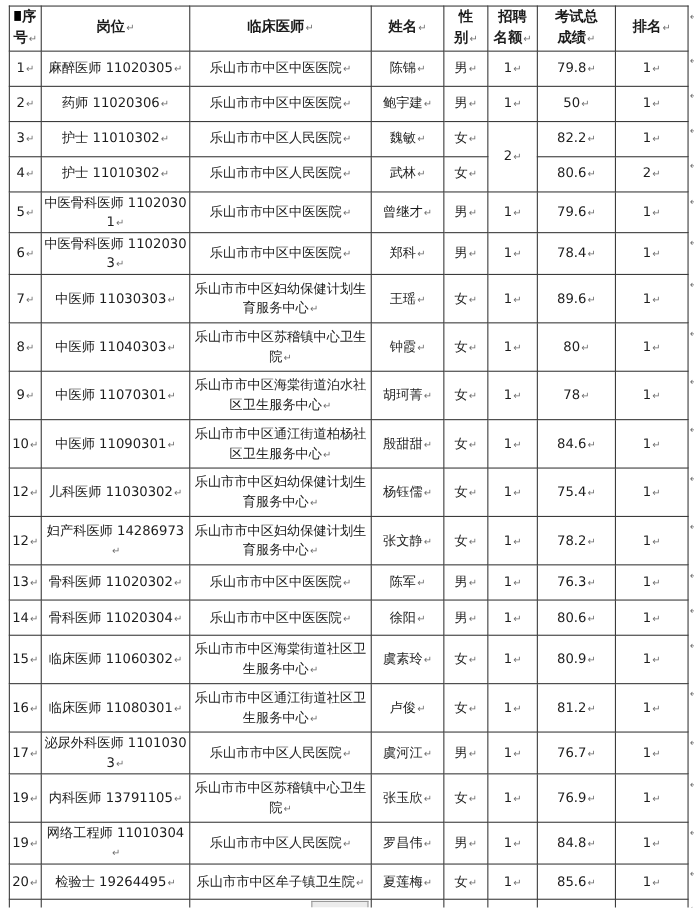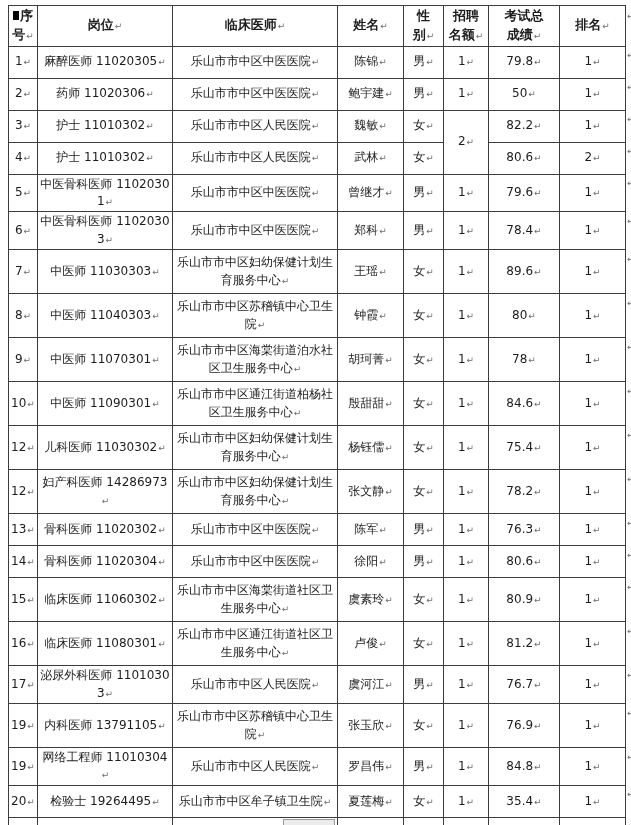--- a/index.html
+++ b/index.html
@@ -319,21 +319,21 @@
           <td><span>1</span><span class="mark">↵</span></td>
           <td class="rowmark"><span class="mark">↵</span></td>
         </tr>
         <tr class="single">
           <td><span>20</span><span class="mark">↵</span></td>
           <td><span>检验士 19264495</span><span class="mark">↵</span></td>
           <td><span>乐山市市中区牟子镇卫生院</span><span class="mark">↵</span></td>
           <td><span>夏莲梅</span><span class="mark">↵</span></td>
           <td><span>女</span><span class="mark">↵</span></td>
           <td><span>1</span><span class="mark">↵</span></td>
-          <td><span>35.4</span><span class="mark">↵</span></td>
+          <td><span>85.6</span><span class="mark">↵</span></td>
           <td><span>1</span><span class="mark">↵</span></td>
           <td class="rowmark"><span class="mark">↵</span></td>
         </tr>
         <tr class="single">
           <td></td>
           <td></td>
           <td></td>
           <td></td>
           <td></td>
           <td></td>

